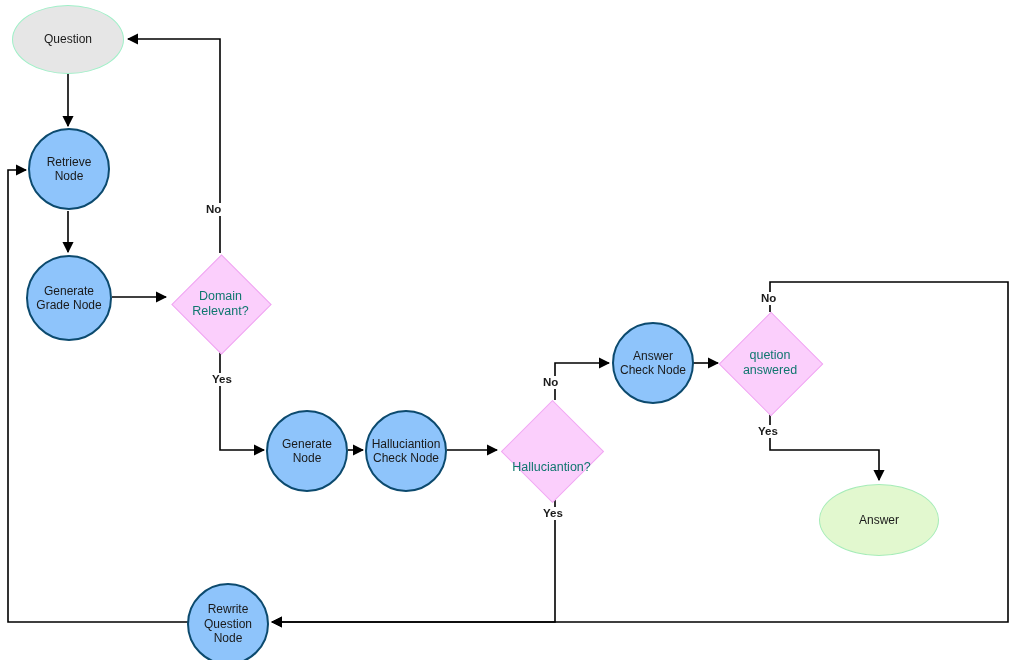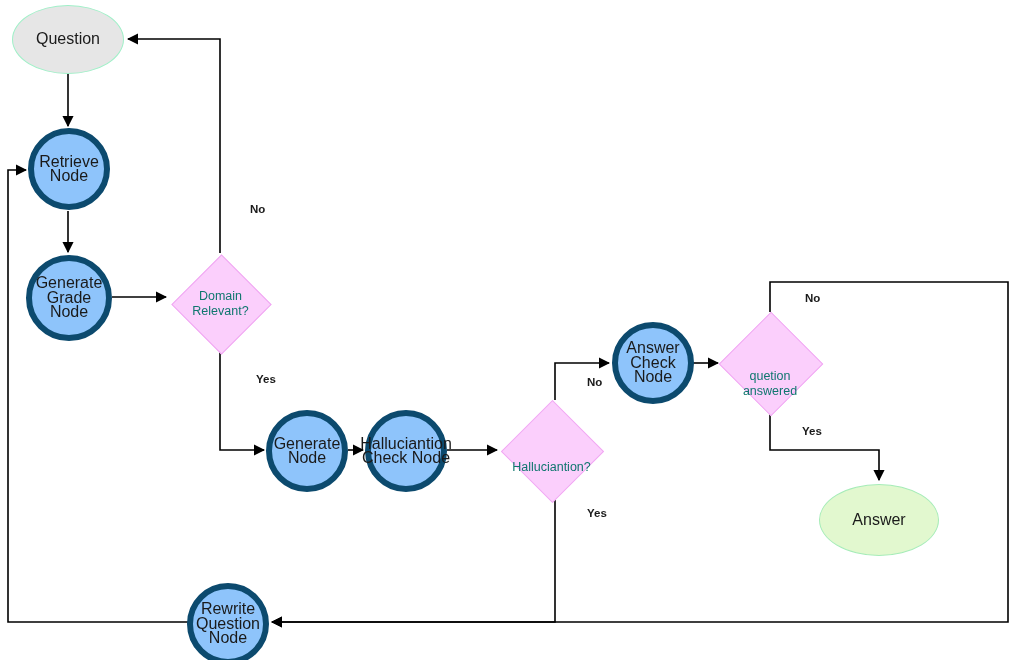--- a/index.html
+++ b/index.html
@@ -26,37 +26,37 @@
     height: 660px;
   }
   .node {
     position: absolute;
     box-sizing: border-box;
     display: flex;
     align-items: center;
     justify-content: center;
     text-align: center;
     color: #1a1a1a;
-    font-size: 16px;
+    font-size: 12px;
     line-height: 14.5px;
     font-family: "Liberation Sans", sans-serif;
   }
   .node-terminal-start {
     background: #e6e6e6;
     border: 1px solid #a0f0c8;
     border-radius: 50%;
   }
   .node-terminal-end {
     background: #e2f8cf;
     border: 1px solid #a6ecb8;
     border-radius: 50%;
   }
   .node-process {
     background: #8ec4fb;
-    border: 6px solid #0c4a6e;
+    border: 2px solid #0c4a6e;
     border-radius: 50%;
   }
   .node-decision-wrap {
     position: absolute;
     display: flex;
     align-items: center;
     justify-content: center;
   }
   .node-decision-shape {
     position: absolute;
@@ -82,21 +82,20 @@
   .edge-label {
     position: absolute;
     font-size: 11.5px;
     font-weight: bold;
     color: #1a1a1a;
     font-family: "Liberation Sans", sans-serif;
     background: #ffffff;
     padding: 0 1px;
     line-height: 13px;
     white-space: nowrap;
-    margin-left: 44px;
   }
   .node-text {
     white-space: pre-line;
     pointer-events: none;
   }
 </style>
 </head>
 <body>
 
 <div id="canvas">
@@ -171,21 +170,21 @@
   <div class="node-decision-wrap" style="left:516px; top:415px; width:71px; height:71px;">
     <span class="node-decision-shape"></span>
     <span class="node-decision-label" style="width:130px;margin-top:33px;">Halluciantion?</span>
   </div>
 
   <div class="node node-process" style="left:612px; top:322px; width:82px; height:82px;">
     <span class="node-text">Answer
 Check Node</span>
   </div>
 
-  <div class="node-decision-wrap" style="left:734px; top:327px; width:72px; height:72px;align-items:flex-end;">
+  <div class="node-decision-wrap" style="left:734px; top:327px; width:72px; height:72px;">
     <span class="node-decision-shape"></span>
     <span class="node-decision-label" style="width:96px;">quetion
 answered</span>
   </div>
 
   <div class="node node-terminal-end" style="left:819px; top:484px; width:120px; height:72px;">
     <span class="node-text">Answer</span>
   </div>
 
   <div class="node node-process" style="left:187px; top:583px; width:82px; height:82px;">

